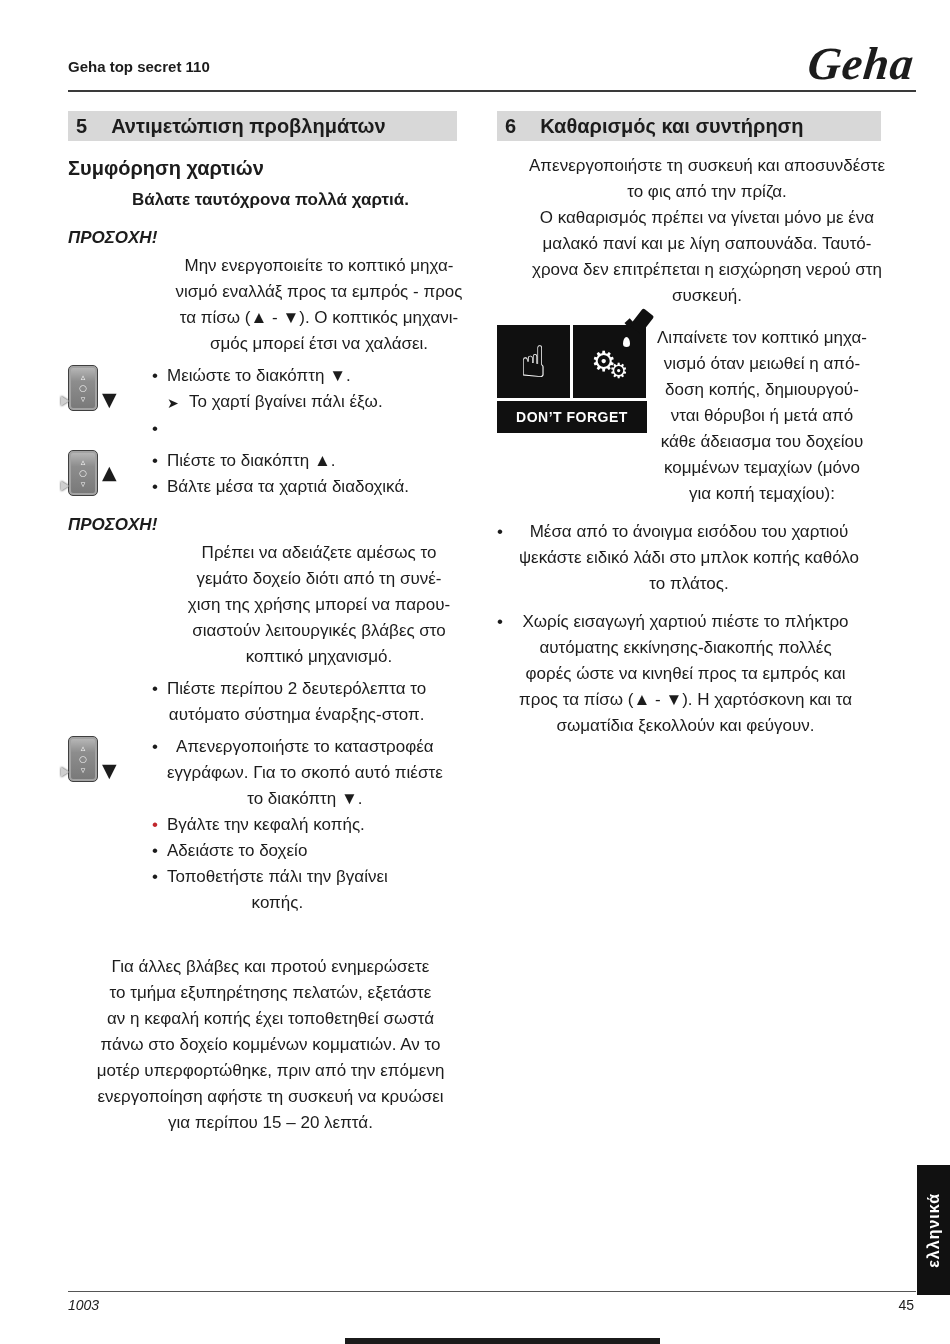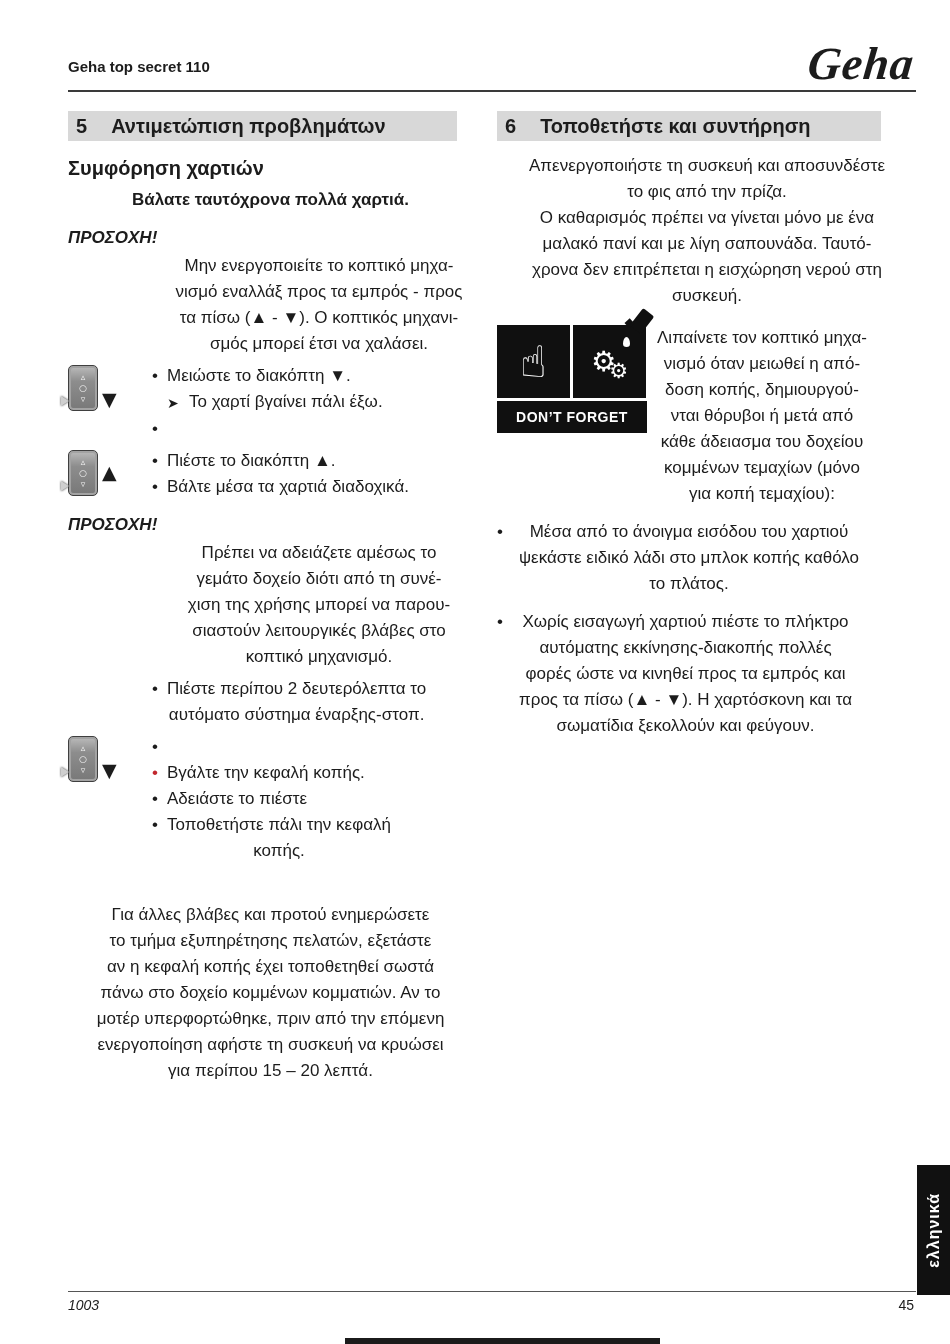--- a/index.html
+++ b/index.html
@@ -188,50 +188,53 @@
             <span class="sw-g">○</span>
             <span class="sw-g">▿</span>
             <span class="sw-pointer"></span>
           </span>
           <span class="big-arrow">▼</span>
         </div>
       </div>
       <div class="bullets">
         <div class="li">
           <span class="marker">•</span>
+          <span class="t">Απενεργοποιήστε το καταστροφέα
+εγγράφων. Για το σκοπό αυτό πιέστε
+το διακόπτη ▼.</span>
         </div>
         <div class="li">
           <span class="marker red">•</span>
           <span class="t">Βγάλτε την κεφαλή κοπής.</span>
         </div>
         <div class="li">
           <span class="marker">•</span>
-          <span class="t">Αδειάστε το πιέστε</span>
-        </div>
-        <div class="li">
-          <span class="marker">•</span>
-          <span class="t">Τοποθετήστε πάλι την κεφαλή
+          <span class="t">Αδειάστε το δοχείο</span>
+        </div>
+        <div class="li">
+          <span class="marker">•</span>
+          <span class="t">Τοποθετήστε πάλι την βγαίνει
 κοπής.</span>
         </div>
       </div>
     </div>
 
     <p class="outro t">Για άλλες βλάβες και προτού ενημερώσετε
 το τμήμα εξυπηρέτησης πελατών, εξετάστε
 αν η κεφαλή κοπής έχει τοποθετηθεί σωστά
 πάνω στο δοχείο κομμένων κομματιών. Αν το
 μοτέρ υπερφορτώθηκε, πριν από την επόμενη
 ενεργοποίηση αφήστε τη συσκευή να κρυώσει
 για περίπου 15 – 20 λεπτά.</p>
   </section>
 
   <section class="col col-right">
     <div class="secbar secbar-right">
       <span>6</span>
-      <span>Τοποθετήστε και συντήρηση</span>
+      <span>Καθαρισμός και συντήρηση</span>
     </div>
 
     <p class="p1 t">Απενεργοποιήστε τη συσκευή και αποσυνδέστε
 το φις από την πρίζα.</p>
     <p class="p2 t">Ο καθαρισμός πρέπει να γίνεται μόνο με ένα
 μαλακό πανί και με λίγη σαπουνάδα. Ταυτό-
 χρονα δεν επιτρέπεται η εισχώρηση νερού στη
 συσκευή.</p>
 
     <div class="badge-row">

